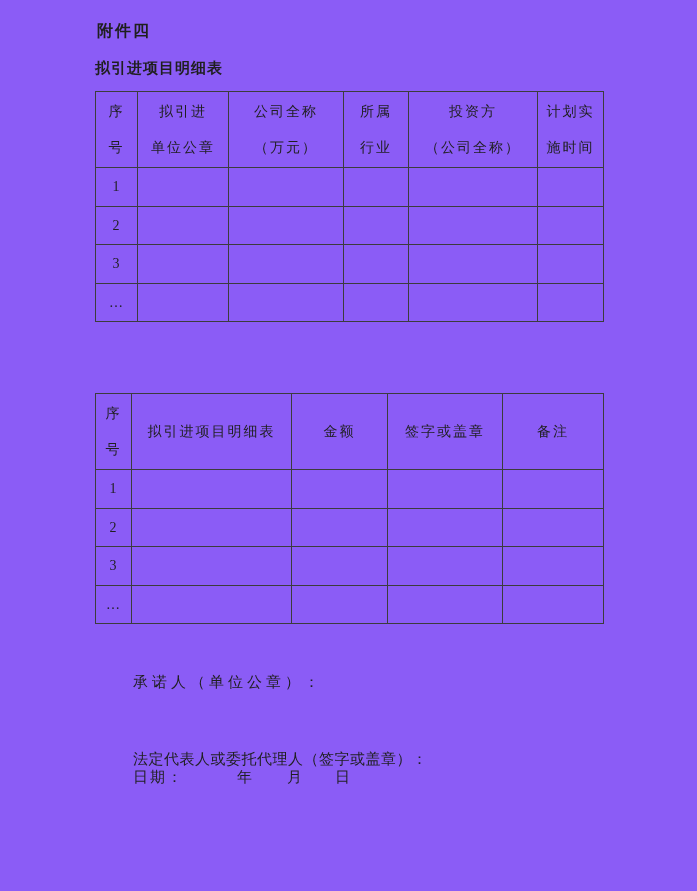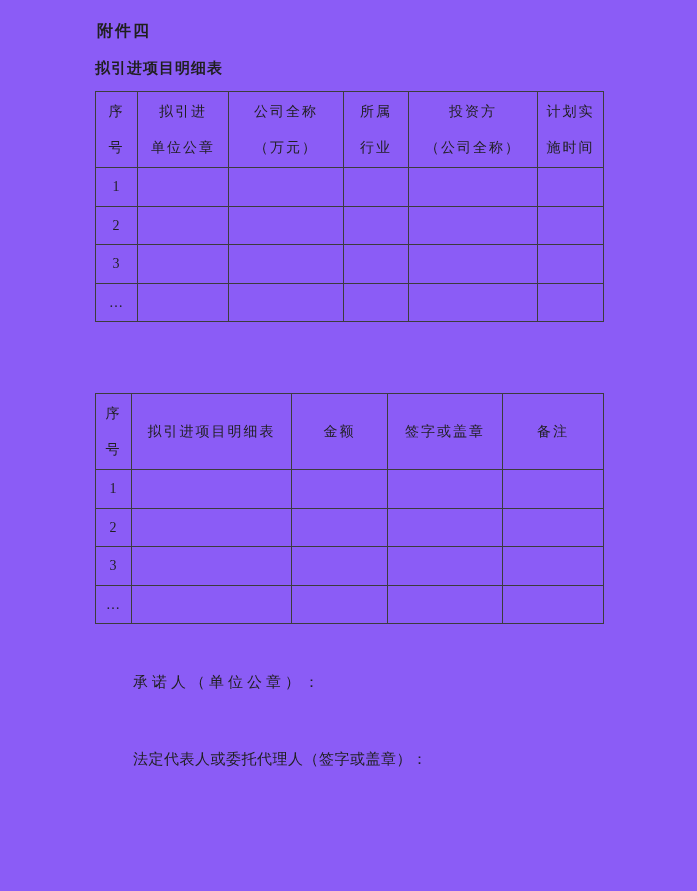--- a/index.html
+++ b/index.html
@@ -197,15 +197,18 @@
       <td></td>
       <td></td>
     </tr>
   </tbody>
     </table>
 
   <div class="footer-line promise-line">承诺人（单位公章）：</div>
 
   <div class="footer-line legal-line">法定代表人或委托代理人（签字或盖章）：</div>
 
+  <div class="footer-line date-line">
+    <span>日期：</span><span class="date-year">年</span><span class="date-month">月</span><span class="date-day">日</span>
+  </div>
 
 
 </div>
 
 </body></html>

